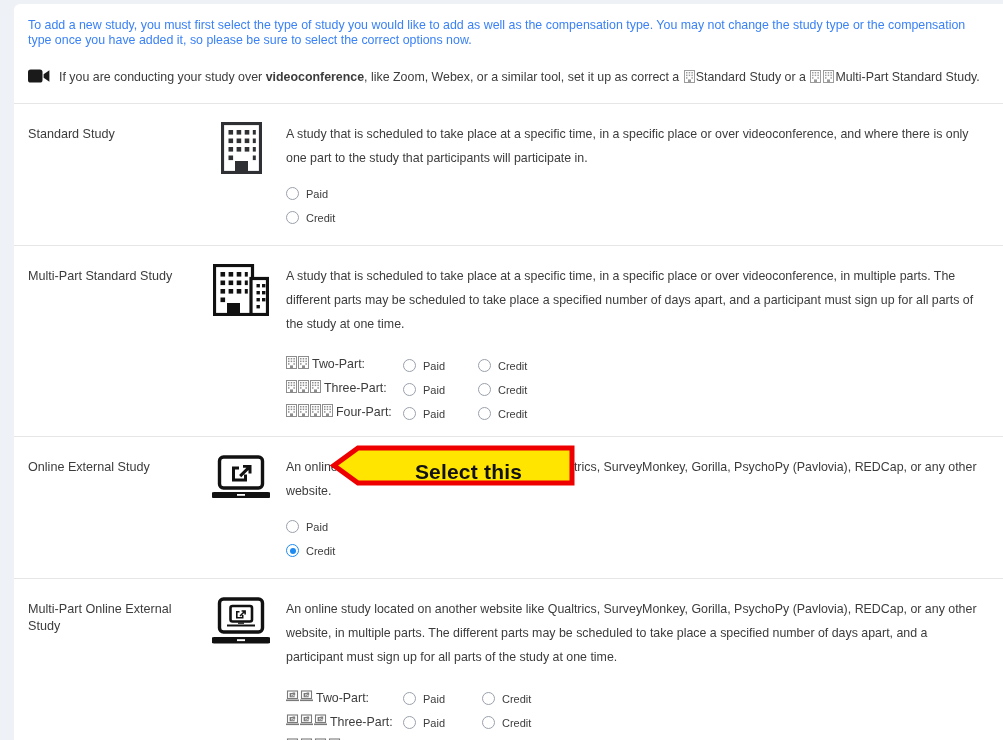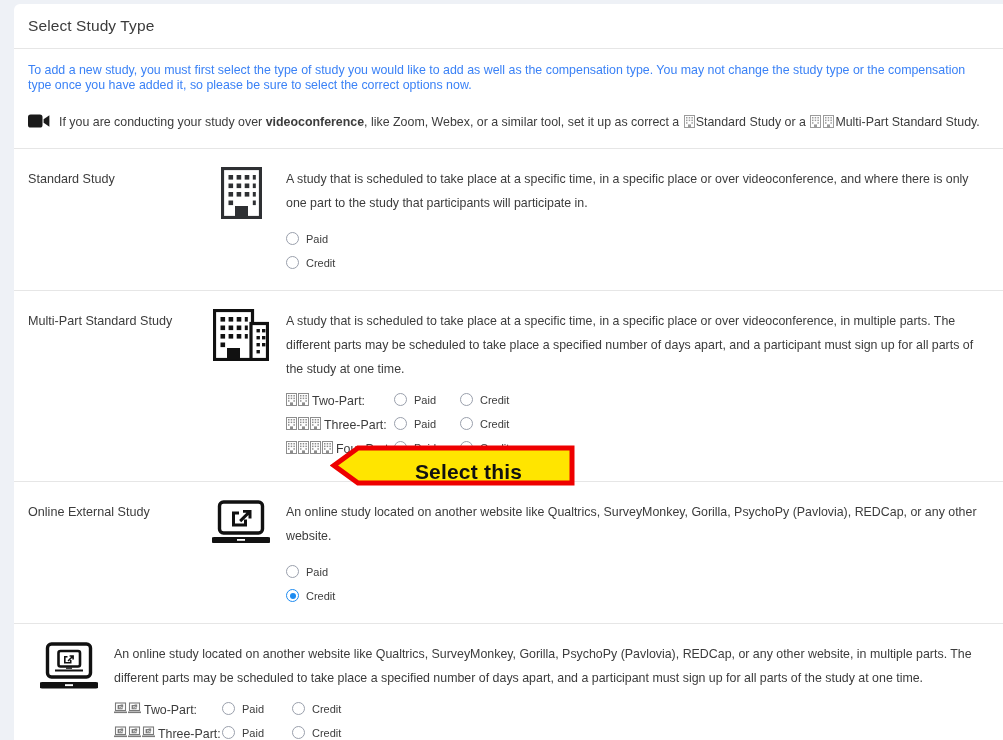--- a/index.html
+++ b/index.html
@@ -134,22 +134,23 @@
     font-size: 11px;
     color: #3c3c3c;
     margin-left: 7px;
     white-space: nowrap;
   }
 
   
   .part-table { margin-top: 12px; }
   .part-row {
     display: flex;
-    align-items: flex-start;
+    align-items: flex-end;
     height: 24px;
+    gap: 9px;
   }
   .part-row + .part-row { margin-top: 0px; }
   .part-label {
     width: 108px;
     flex: none;
     display: flex;
     align-items: center;
     font-size: 12.4px;
     color: #3c3c3c;
     white-space: nowrap;
@@ -184,23 +185,20 @@
     color: #111;
     letter-spacing: .2px;
   }
 </style>
 </head>
 <body>
 
 <div class="page">
   <div class="card">
 
-    <div class="card-header">
-      <div class="card-title">Select Study Type</div>
-    </div>
 
     <div class="intro">
       <p>To add a new study, you must first select the type of study you would like to add as well as the compensation type. You may not change the study type or the compensation type once you have added it, so please be sure to select the correct options now.</p>
     </div>
 
     <div class="notice">
       <span style="flex:none;padding-top:2px;">
         <svg width="22" height="16" viewBox="0 0 22 16">
           <rect x="0" y="1.5" width="14.5" height="13" rx="2.6" fill="#1a1a1a"></rect>
           <path d="M15.6 6.2 L21.4 2.2 L21.4 13.8 L15.6 9.8 Z" fill="#1a1a1a"></path>
@@ -530,20 +528,21 @@
           </label>
           <label class="radio-line">
             <span class="radio checked"></span>
             <span class="radio-label">Credit</span>
           </label>
         </div>
       </div>
     </div>
 
     <div class="row">
+      <div class="col-name">Multi-Part Online External Study</div>
       <div class="col-icon">
         <span>
           <svg width="58" height="50" viewBox="0 0 58 50">
             <rect x="7.5" y="2" width="43" height="33" rx="4" fill="#fff" stroke="#111" stroke-width="3.4"></rect>
             <rect x="18.5" y="9" width="21.5" height="15.5" rx="2" fill="#fff" stroke="#111" stroke-width="2.6"></rect>
             <g fill="#111">
               <path d="M24 14 h3.5 v1.6 h-1.9 v4.3 h4.3 v-1.9 h1.6 v3.5 h-7.5 z"></path>
               <path d="M29.6 13.3 h4.3 v4.3 h-1.6 v-1.8 l-3.7 3.7 -1.1-1.1 3.7-3.7 h-1.6 z"></path>
             </g>
             <path d="M15 27.5 h28 v2 h-28 z" fill="#111"></path>

